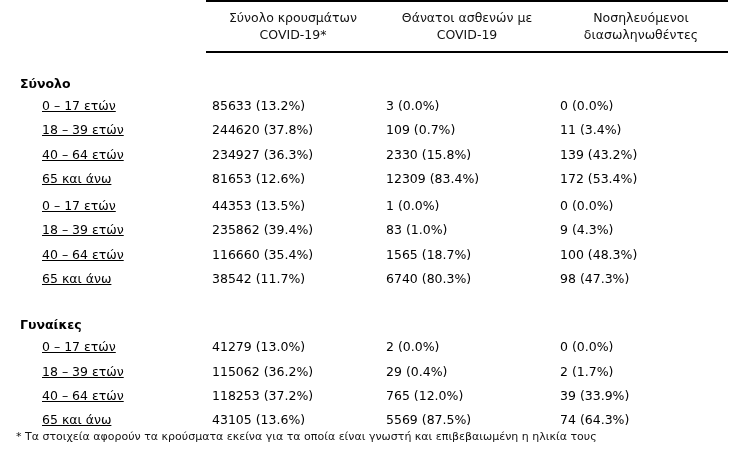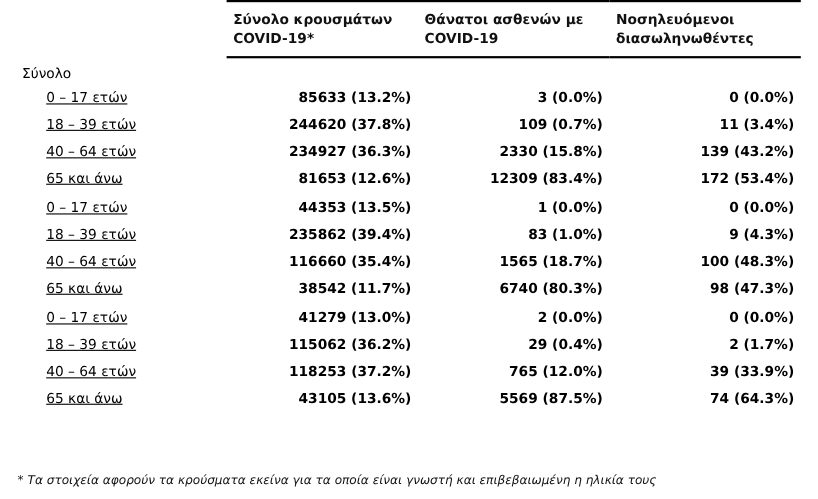--- a/index.html
+++ b/index.html
@@ -24,25 +24,25 @@
   table.stats {
     width: 712px;
     margin: 0 16px;
     border-collapse: collapse;
     table-layout: fixed;
   }
   table.stats col.c-label { width: 190px; }
   table.stats col.c-val   { width: 174px; }
 
   thead th {
-    font-weight: bold;
+    font-weight: normal;
     font-size: 12.5px;
     line-height: 1.35;
     color: #111111;
-    text-align: left;
+    text-align: center;
     vertical-align: bottom;
     padding: 8px 6px 7px 6px;
   }
   thead th.blank { border: none; }
 
   .rule-top {
     border-top: 2.5px solid #000;
   }
   .rule-bottom {
     border-bottom: 2.5px solid #000;
@@ -53,48 +53,46 @@
     line-height: 1.3;
     padding: 4px 6px;
     vertical-align: middle;
   }
   tbody td.label {
     text-align: left;
     padding-left: 4px;
     white-space: nowrap;
   }
   tbody td.num {
-    text-align: right;
+    text-align: left;
     white-space: nowrap;
+  }
+  tr.group td.label {
     font-weight: bold;
-  }
-  tr.group td.label {
-    font-weight: normal;
-    padding-top: 6px;
+    padding-top: 23px;
     padding-bottom: 2px;
   }
   tr.sub td.label {
     padding-left: 26px;
     text-decoration: underline;
   }
   tr.spacer td {
     height: 3px;
     padding: 0;
     font-size: 0;
     line-height: 0;
   }
   .footnote {
     position: absolute;
     left: 16px;
     right: 16px;
     bottom: 10px;
     font-size: 11px;
     line-height: 1.3;
     color: #111111;
-    font-style: italic;
   }
   .footnote .star {
     font-size: 11px;
   }
 </style>
 </head>
 <body>
 
 <div class="sheet">
 
@@ -176,20 +174,23 @@
       <tr class="sub">
         <td class="label">65 και άνω</td>
         <td class="num">38542 (11.7%)</td>
         <td class="num">6740 (80.3%)</td>
         <td class="num">98 (47.3%)</td>
       </tr>
       <tr class="spacer">
           <td colspan="4"></td>
         </tr>
 
+      <tr class="group">
+        <td class="label" colspan="4">Γυναίκες</td>
+      </tr>
       <tr class="sub">
         <td class="label">0 – 17 ετών</td>
         <td class="num">41279 (13.0%)</td>
         <td class="num">2 (0.0%)</td>
         <td class="num">0 (0.0%)</td>
       </tr>
       <tr class="sub">
         <td class="label">18 – 39 ετών</td>
         <td class="num">115062 (36.2%)</td>
         <td class="num">29 (0.4%)</td>

